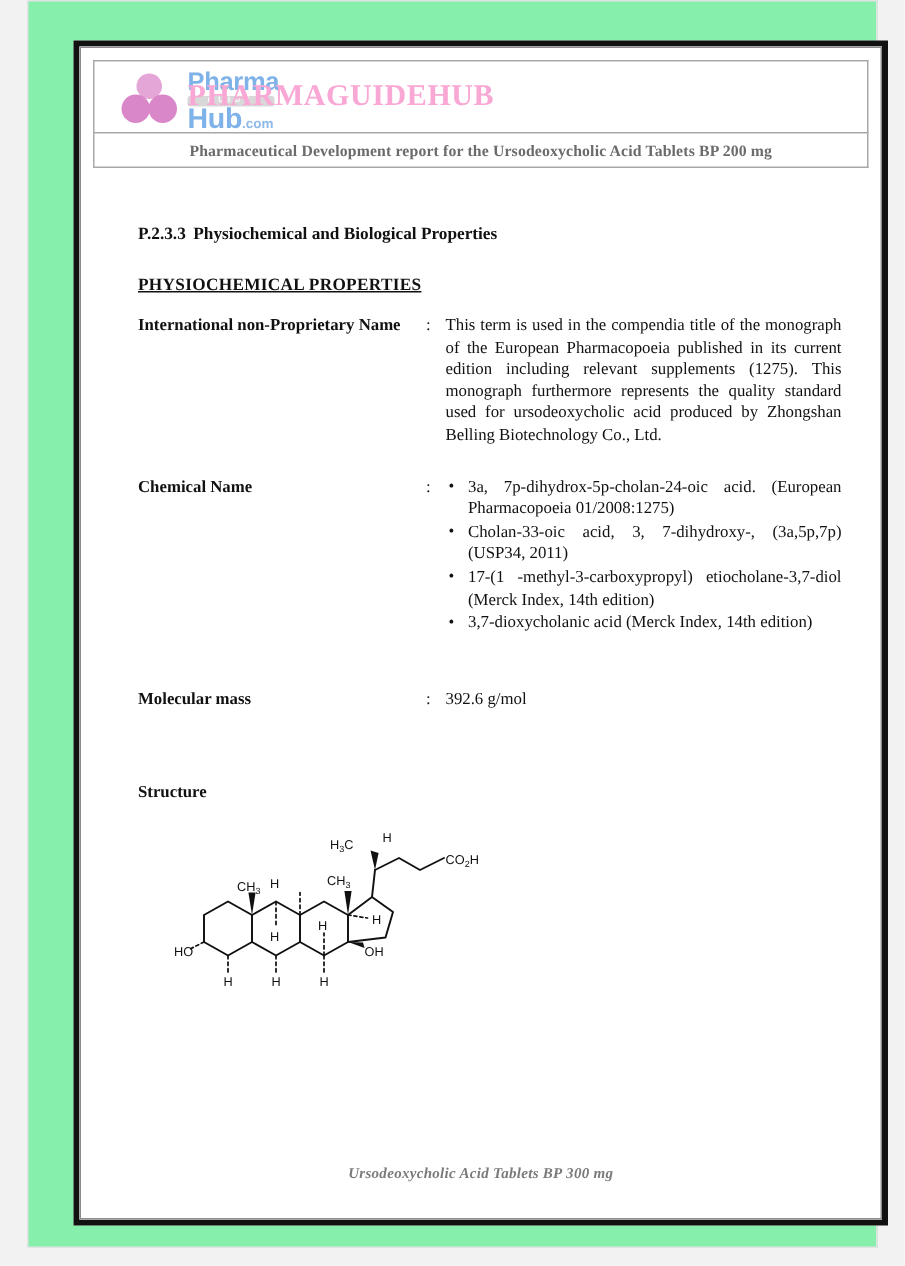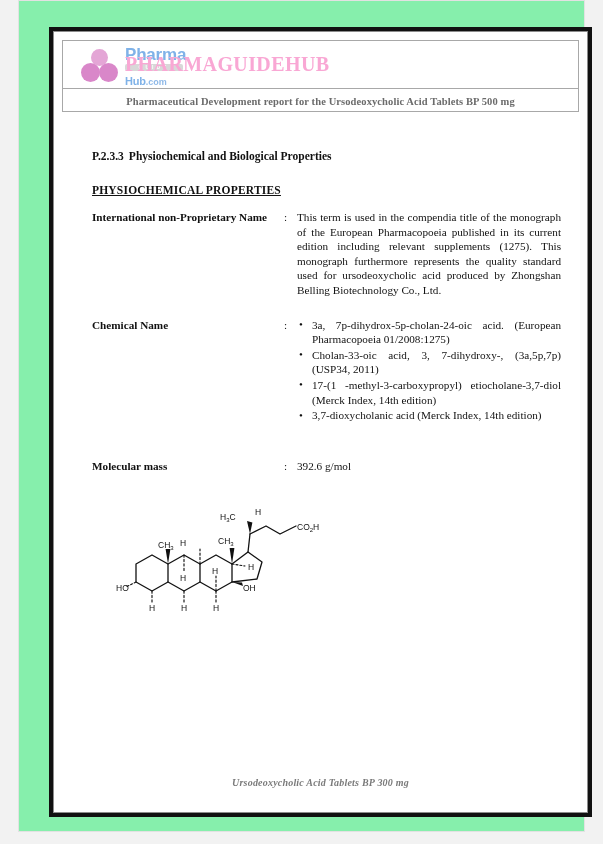--- a/index.html
+++ b/index.html
@@ -124,21 +124,21 @@
     letter-spacing: 3px;
     text-align: center;
     line-height: 7px;
   }
   .logo-hub-line {
     display: block;
     line-height: 17px;
     margin-top: 0px;
   }
   .logo-hub {
-    font-size: 11px;
+    font-size: 19px;
     font-weight: bold;
     color: #7fb2e8;
     letter-spacing: -.2px;
   }
   .logo-com {
     font-size: 9px;
     font-weight: bold;
     color: #8fb9e8;
   }
 
@@ -275,21 +275,21 @@
                   <span class="logo-hub">Hub</span><span class="logo-com">.com</span>
                 </span>
               </div>
             </div>
 
             <div class="brand-title">PHARMAGUIDEHUB</div>
           </td>
         </tr>
         <tr>
           <td class="hdr-bottom">
-            <span class="hdr-subtitle">Pharmaceutical Development report for the Ursodeoxycholic Acid Tablets BP 500 mg</span>
+            <span class="hdr-subtitle">Pharmaceutical Development report for the Ursodeoxycholic Acid Tablets BP 200 mg</span>
           </td>
         </tr>
       </tbody>
         </table>
 
       <div class="content">
 
         <div class="sec-heading">
           <span class="num">P.2.3.3</span><span>Physiochemical and Biological Properties</span>
         </div>
@@ -354,20 +354,21 @@
                   <div class="val">392.6 g/mol</div>
                 </td>
           </tr>
           <tr class="row-gap-md">
                 <td colspan="3"></td>
               </tr>
 
         </tbody>
           </table>
 
+        <div class="structure-label">Structure</div>
 
         <div class="structure-box">
           <svg viewBox="0 0 230 120" width="230" height="120">
             <g fill="none" stroke="#111" stroke-width="1.3" stroke-linejoin="round" stroke-linecap="round">
 
               <path d="M22,88 L22,70 L38,61 L54,70 L54,88 L38,97 Z"></path>
 
               <path d="M54,70 L70,61 L86,70 L86,88 L70,97 L54,88"></path>
 
               <path d="M86,70 L102,61 L118,70 L118,88 L102,97 L86,88"></path>

